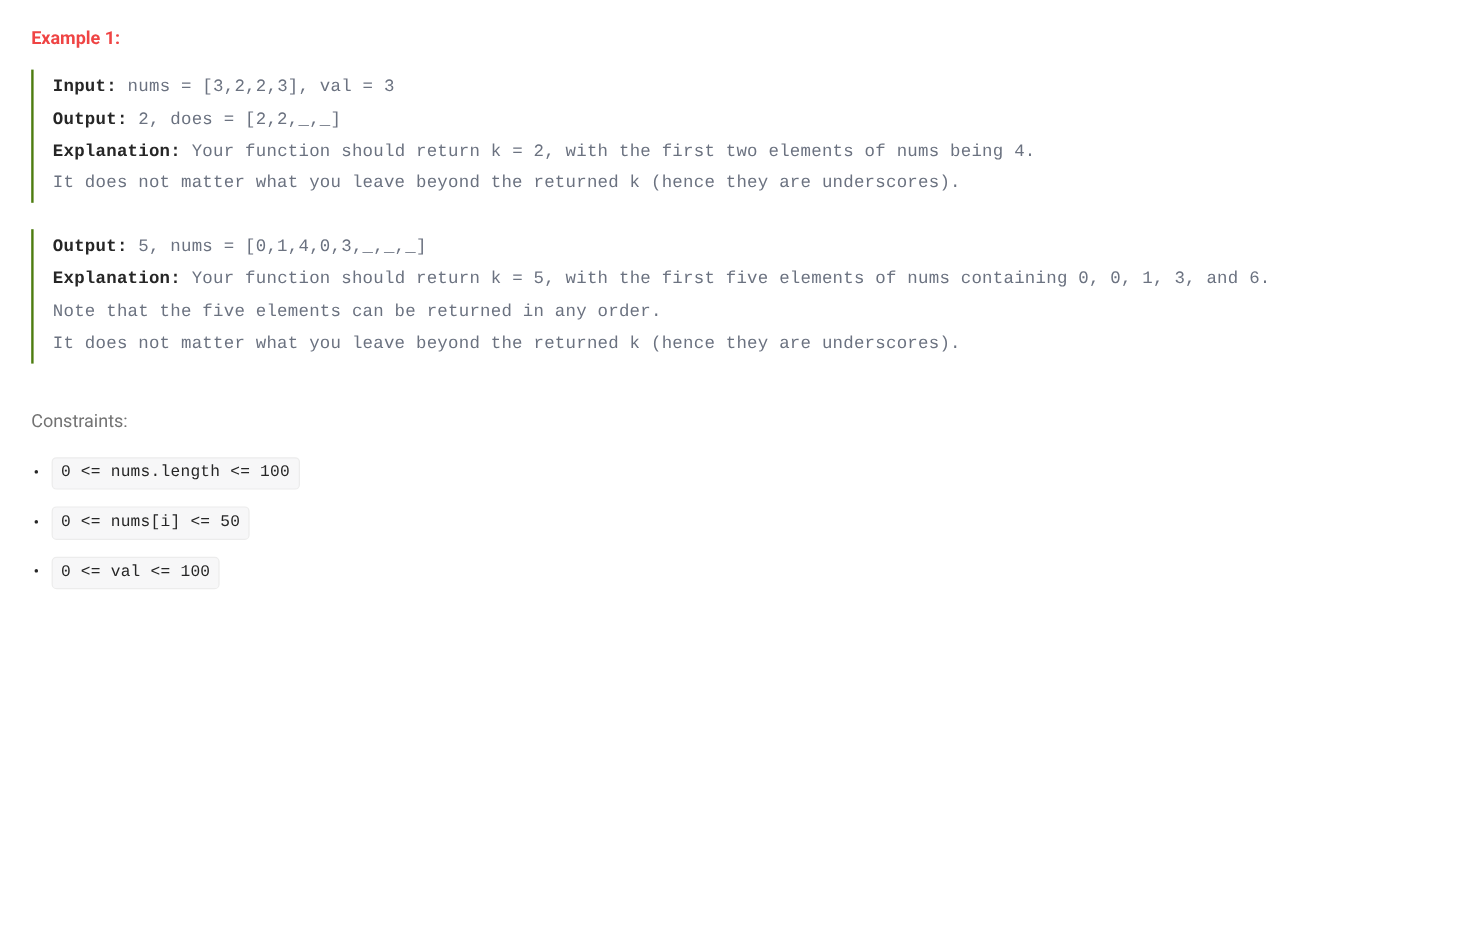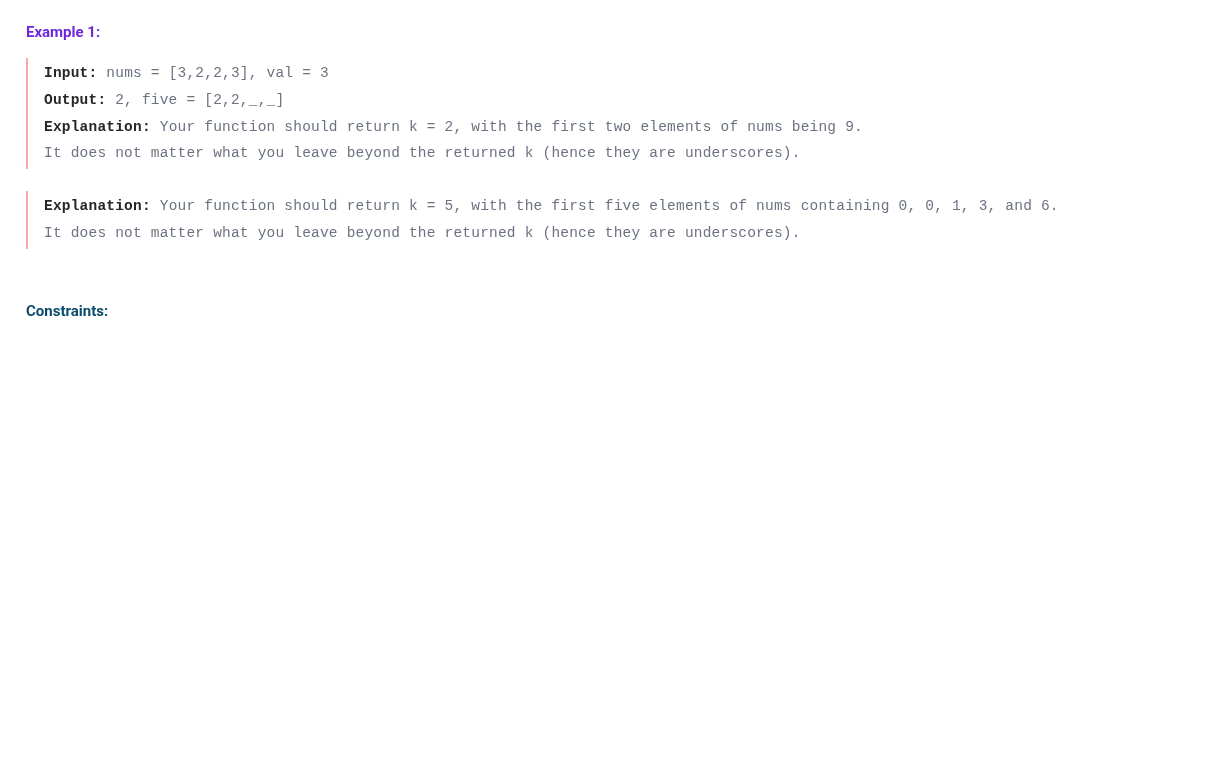--- a/index.html
+++ b/index.html
@@ -11,42 +11,42 @@
       font-family: -apple-system, BlinkMacSystemFont, "Segoe UI", Roboto, "Helvetica Neue", Arial, sans-serif;
       background: #ffffff;
       color: #262626;
       padding: 20px 26px;
       font-size: 14px;
       line-height: 1.6;
     }
     .example-heading {
       font-weight: 700;
       font-size: 15px;
-      color: #6d28d9;
+      color: #ef4444;
       margin-bottom: 14px;
     }
     .code-block {
-      border-left: 2px solid #fca5a5;
+      border-left: 2px solid #4d7c0f;
       padding: 2px 0 2px 16px;
       margin-bottom: 22px;
       font-family: "SFMono-Regular", Consolas, "Liberation Mono", Menlo, monospace;
       font-size: 14.5px;
       line-height: 1.85;
       color: #6b7280;
       letter-spacing: 0.2px;
     }
     .code-block .strong {
       font-weight: 700;
       color: #262626;
     }
     .constraints-heading {
-      font-weight: 700;
+      font-weight: 400;
       font-size: 15px;
-      color: #0c4a6e;
-      margin-top: 50px;
+      color: #737373;
+      margin-top: 36px;
       margin-bottom: 18px;
     }
     ul.constraints {
       list-style: none;
       padding-left: 2px;
     }
     ul.constraints li {
       display: flex;
       align-items: center;
       margin-bottom: 14px;
@@ -68,28 +68,41 @@
       letter-spacing: 0.2px;
     }
   </style>
 </head>
 <body>
 
 <div>
   <p class="example-heading">Example 1:</p>
   <div class="code-block">
     <div><span class="strong">Input:</span><span> nums = [3,2,2,3], val = 3</span></div>
-    <div><span class="strong">Output:</span><span> 2, five = [2,2,_,_]</span></div>
-    <div><span class="strong">Explanation:</span><span> Your function should return k = 2, with the first two elements of nums being 9.</span></div>
+    <div><span class="strong">Output:</span><span> 2, does = [2,2,_,_]</span></div>
+    <div><span class="strong">Explanation:</span><span> Your function should return k = 2, with the first two elements of nums being 4.</span></div>
     <div>It does not matter what you leave beyond the returned k (hence they are underscores).</div>
   </div>
 </div>
 
 <div>
   <div class="code-block">
+    <div><span class="strong">Output:</span><span> 5, nums = [0,1,4,0,3,_,_,_]</span></div>
     <div><span class="strong">Explanation:</span><span> Your function should return k = 5, with the first five elements of nums containing 0, 0, 1, 3, and 6.</span></div>
+    <div>Note that the five elements can be returned in any order.</div>
     <div>It does not matter what you leave beyond the returned k (hence they are underscores).</div>
   </div>
 </div>
 
 <div>
   <p class="constraints-heading">Constraints:</p>
+  <ul class="constraints">
+    <li>
+        <span class="inline-code">0 &lt;= nums.length &lt;= 100</span>
+      </li>
+    <li>
+        <span class="inline-code">0 &lt;= nums[i] &lt;= 50</span>
+      </li>
+    <li>
+        <span class="inline-code">0 &lt;= val &lt;= 100</span>
+      </li>
+  </ul>
 </div>
 
 </body></html>

